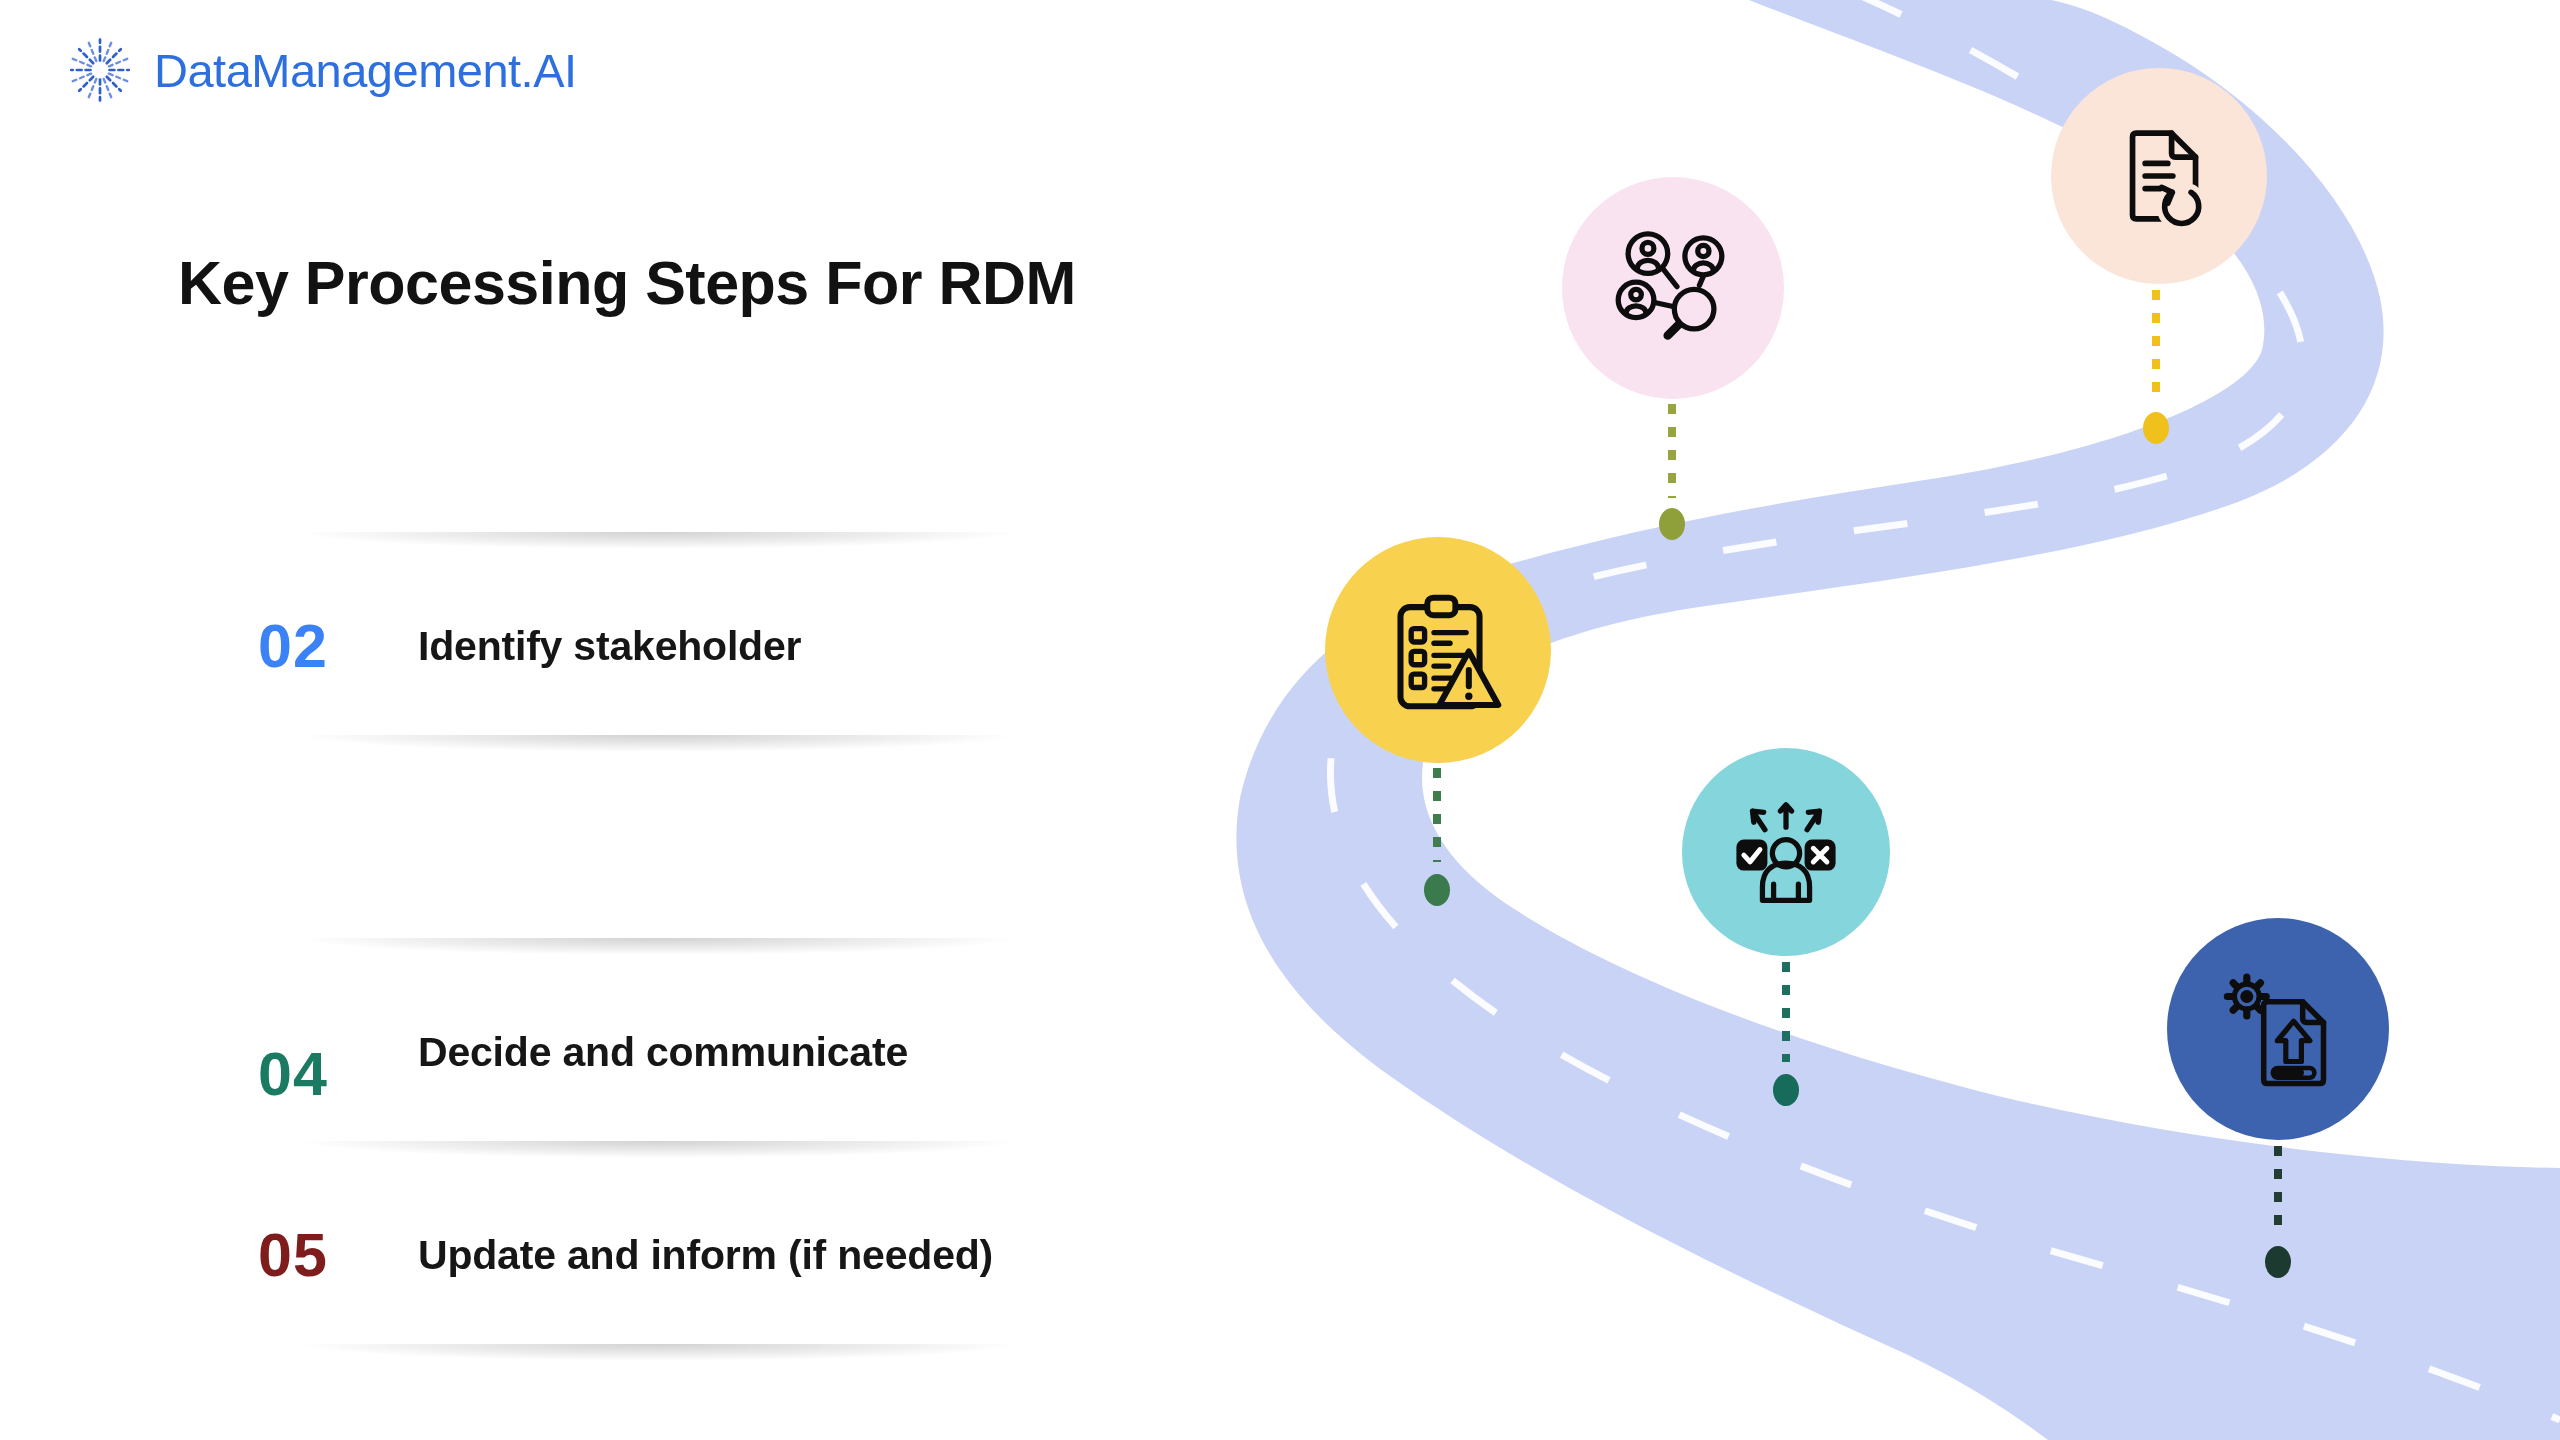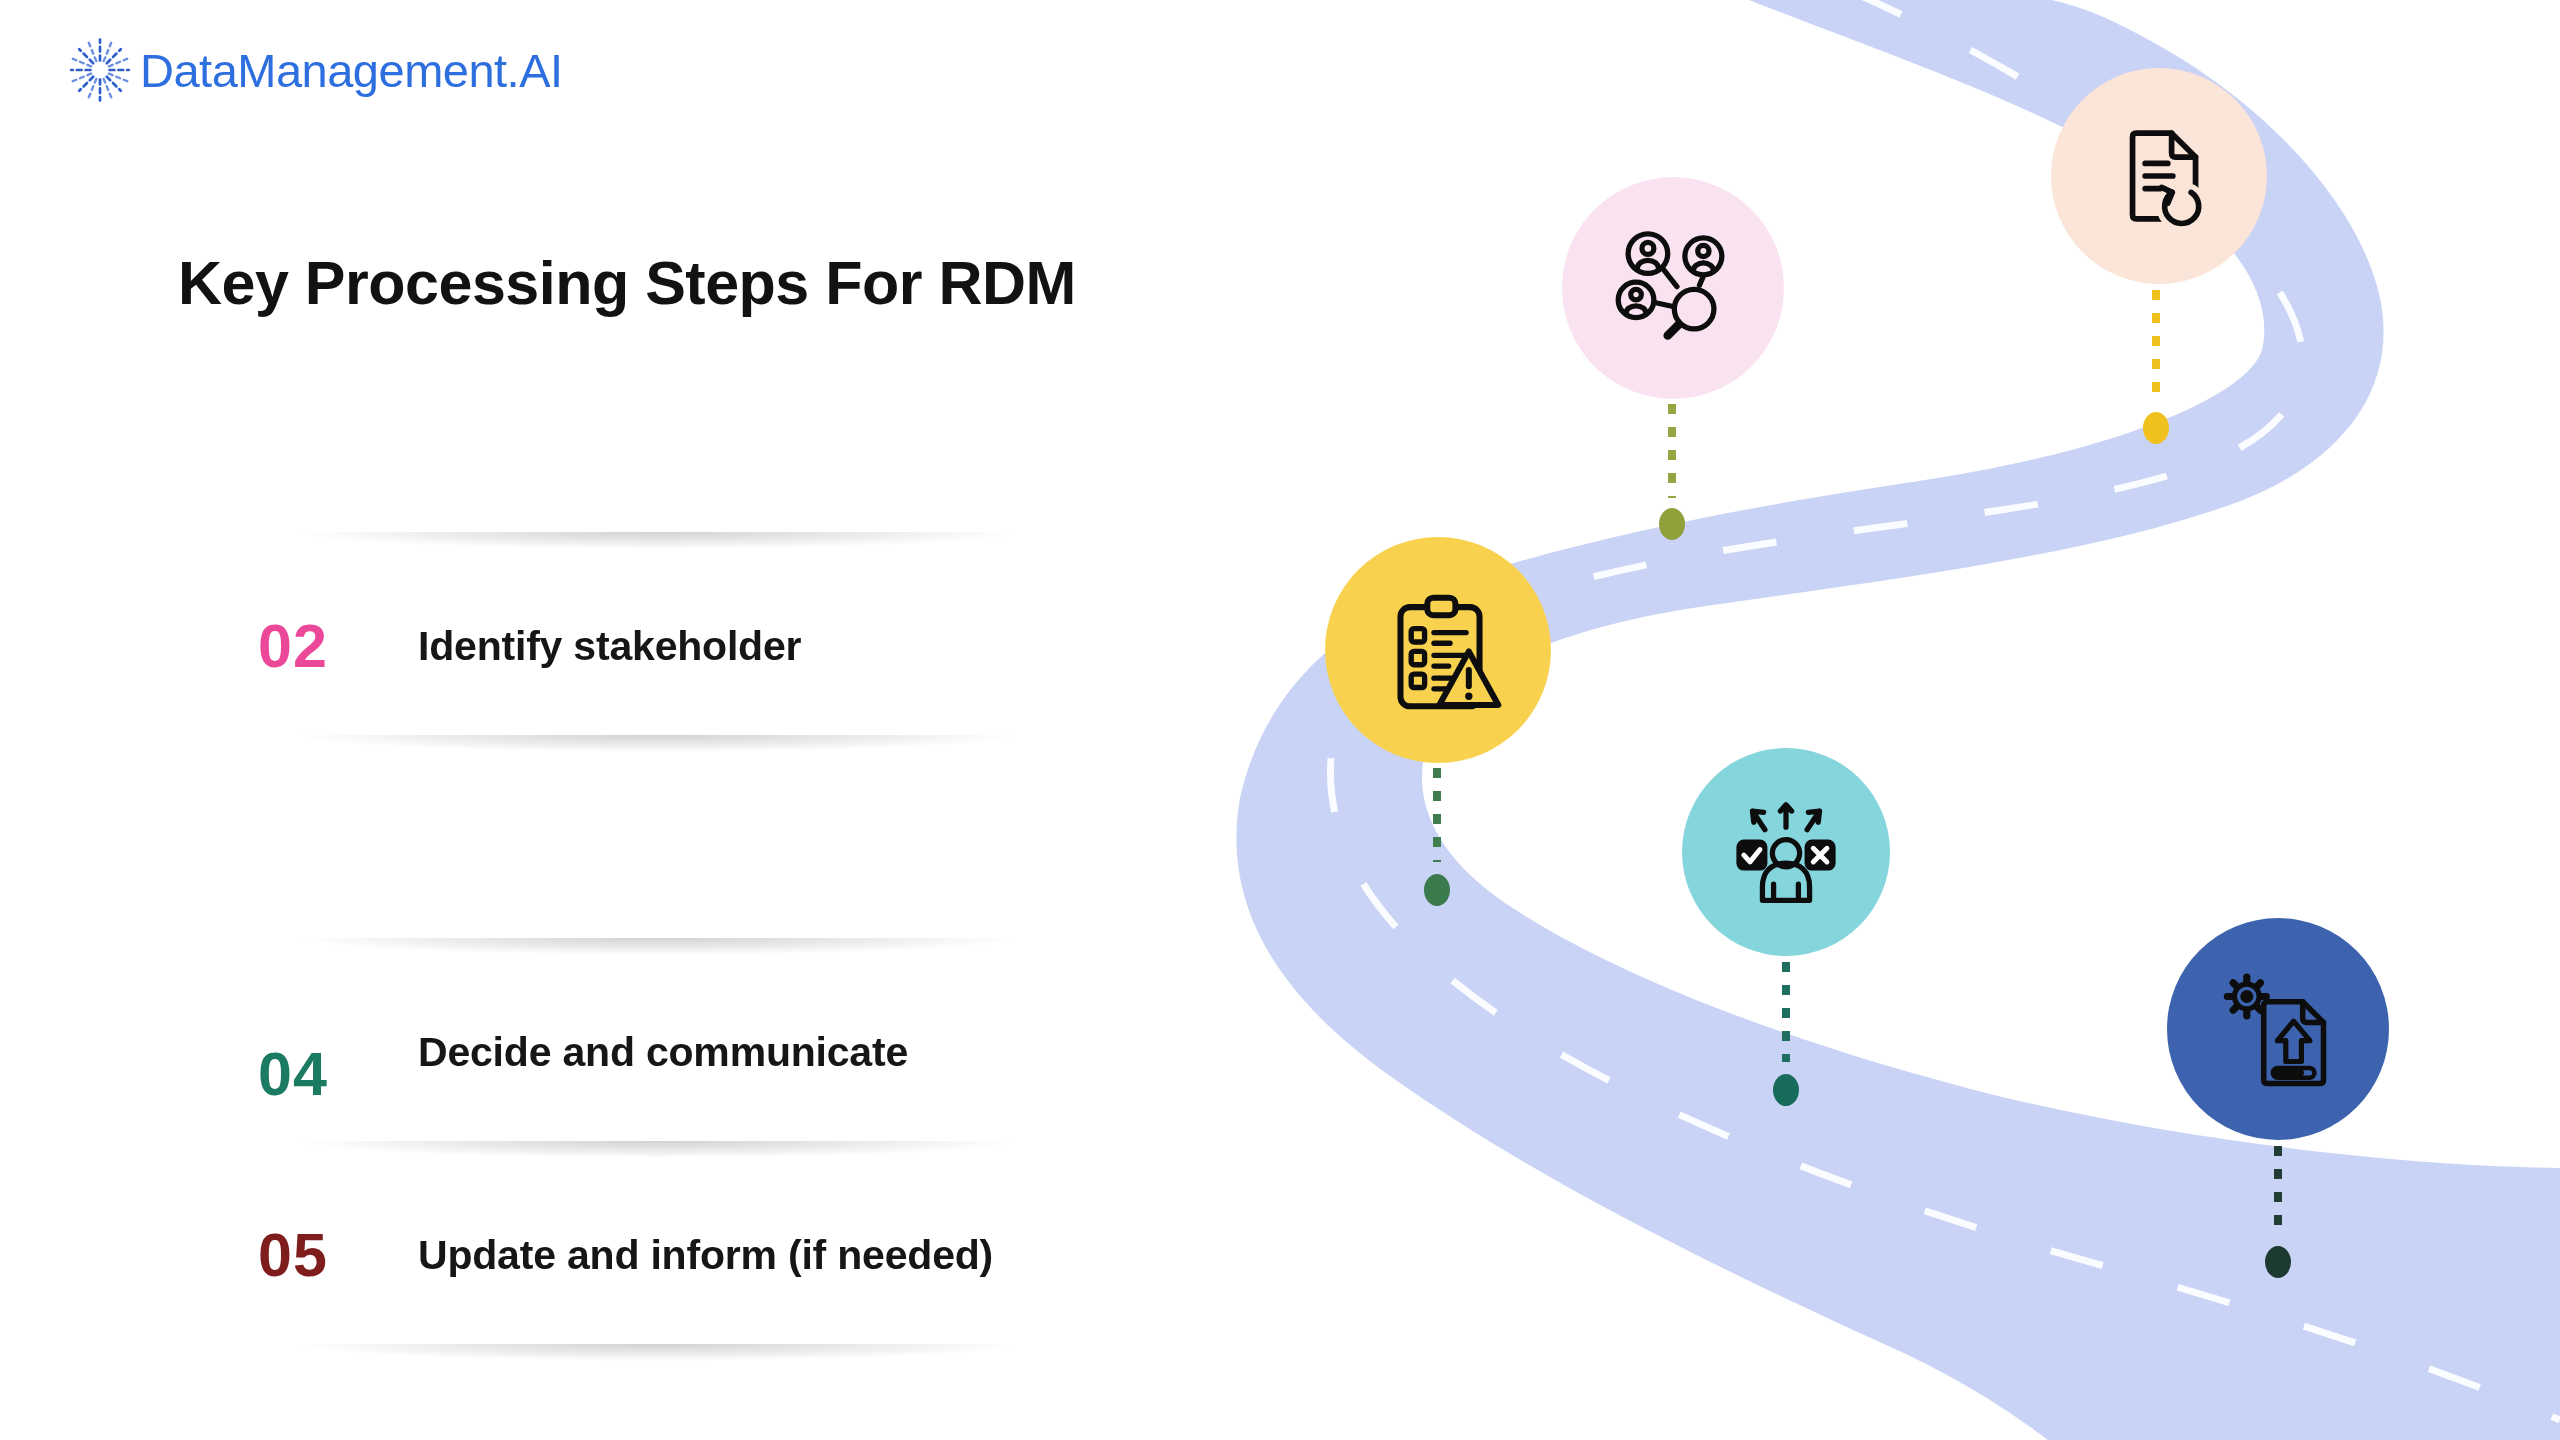--- a/index.html
+++ b/index.html
@@ -1,21 +1,21 @@
 <!DOCTYPE html>
 <html><head>
 <meta charset="utf-8">
 <style>
   html,body{margin:0;padding:0;background:#ffffff;}
   .canvas{
     position:relative; width:2560px; height:1440px; overflow:hidden;
     background:#ffffff; font-family:"Liberation Sans", sans-serif;
   }
   
-  .logo{position:absolute; left:60px; top:30px; display:flex; align-items:center; }
+  .logo{position:absolute; left:60px; top:30px; display:flex; align-items:center; gap:14px;}
   .logo-text{font-size:47px; font-weight:400; letter-spacing:-0.5px;}
   .page-title{position:absolute; left:178px; top:240px; font-size:61px; font-weight:700; letter-spacing:-0.5px; color:#121212;margin-top:8px;}
   .step-row{position:absolute; left:258px; width:900px; height:104px; display:flex; align-items:center;}
   .step-num{width:160px; font-size:61px; font-weight:700; letter-spacing:1px;}
   .step-label{font-size:41px; font-weight:700; color:#161616; letter-spacing:-0.2px;}
   .divider{
     position:absolute; left:286px; width:744px; height:18px;
     background:radial-gradient(ellipse 62% 120% at 50% 0%, rgba(30,30,30,0.20) 0%, rgba(30,30,30,0.07) 52%, rgba(30,30,30,0) 78%);
   }
   
@@ -163,21 +163,21 @@
       </g>
     </svg>
     <span class="logo-text" style="color: rgb(46, 111, 224);">DataManagement.AI</span>
   </div>
 
   <h1 class="page-title" style="color: rgb(18, 18, 18);">Key Processing Steps For RDM</h1>
 
   <div class="divider" style="top:532px"></div>
 
   <div class="step-row" style="top:594px">
-    <span class="step-num" style="color: #ec4899;">02</span>
+    <span class="step-num" style="color: #3b82f6;">02</span>
     <span class="step-label">Identify stakeholder</span>
   </div>
   <div class="divider" style="top:735px"></div>
 
   <div class="divider" style="top:938px"></div>
 
   <div class="step-row" style="top:1000px">
     <span class="step-num" style="color: rgb(26, 123, 98); margin-top: 44px;">04</span>
     <span class="step-label">Decide and communicate</span>
   </div>

